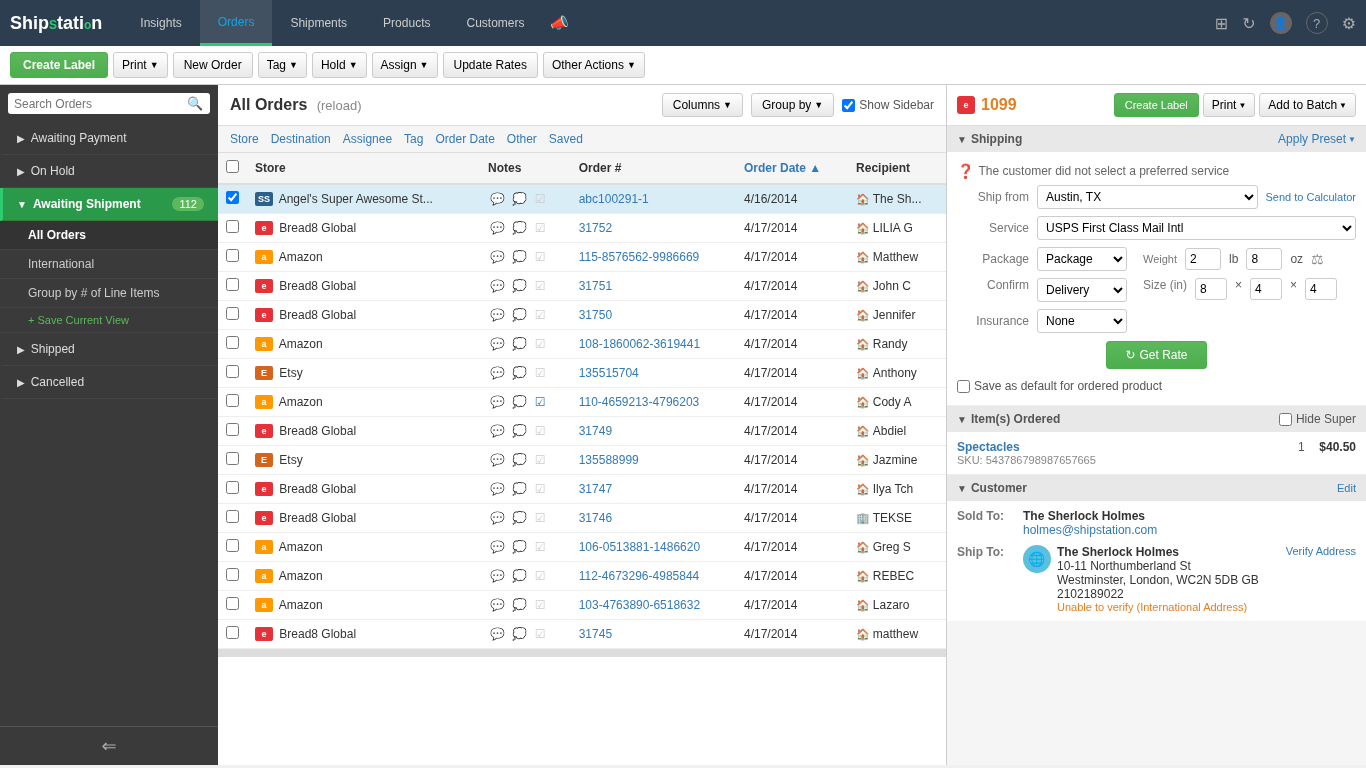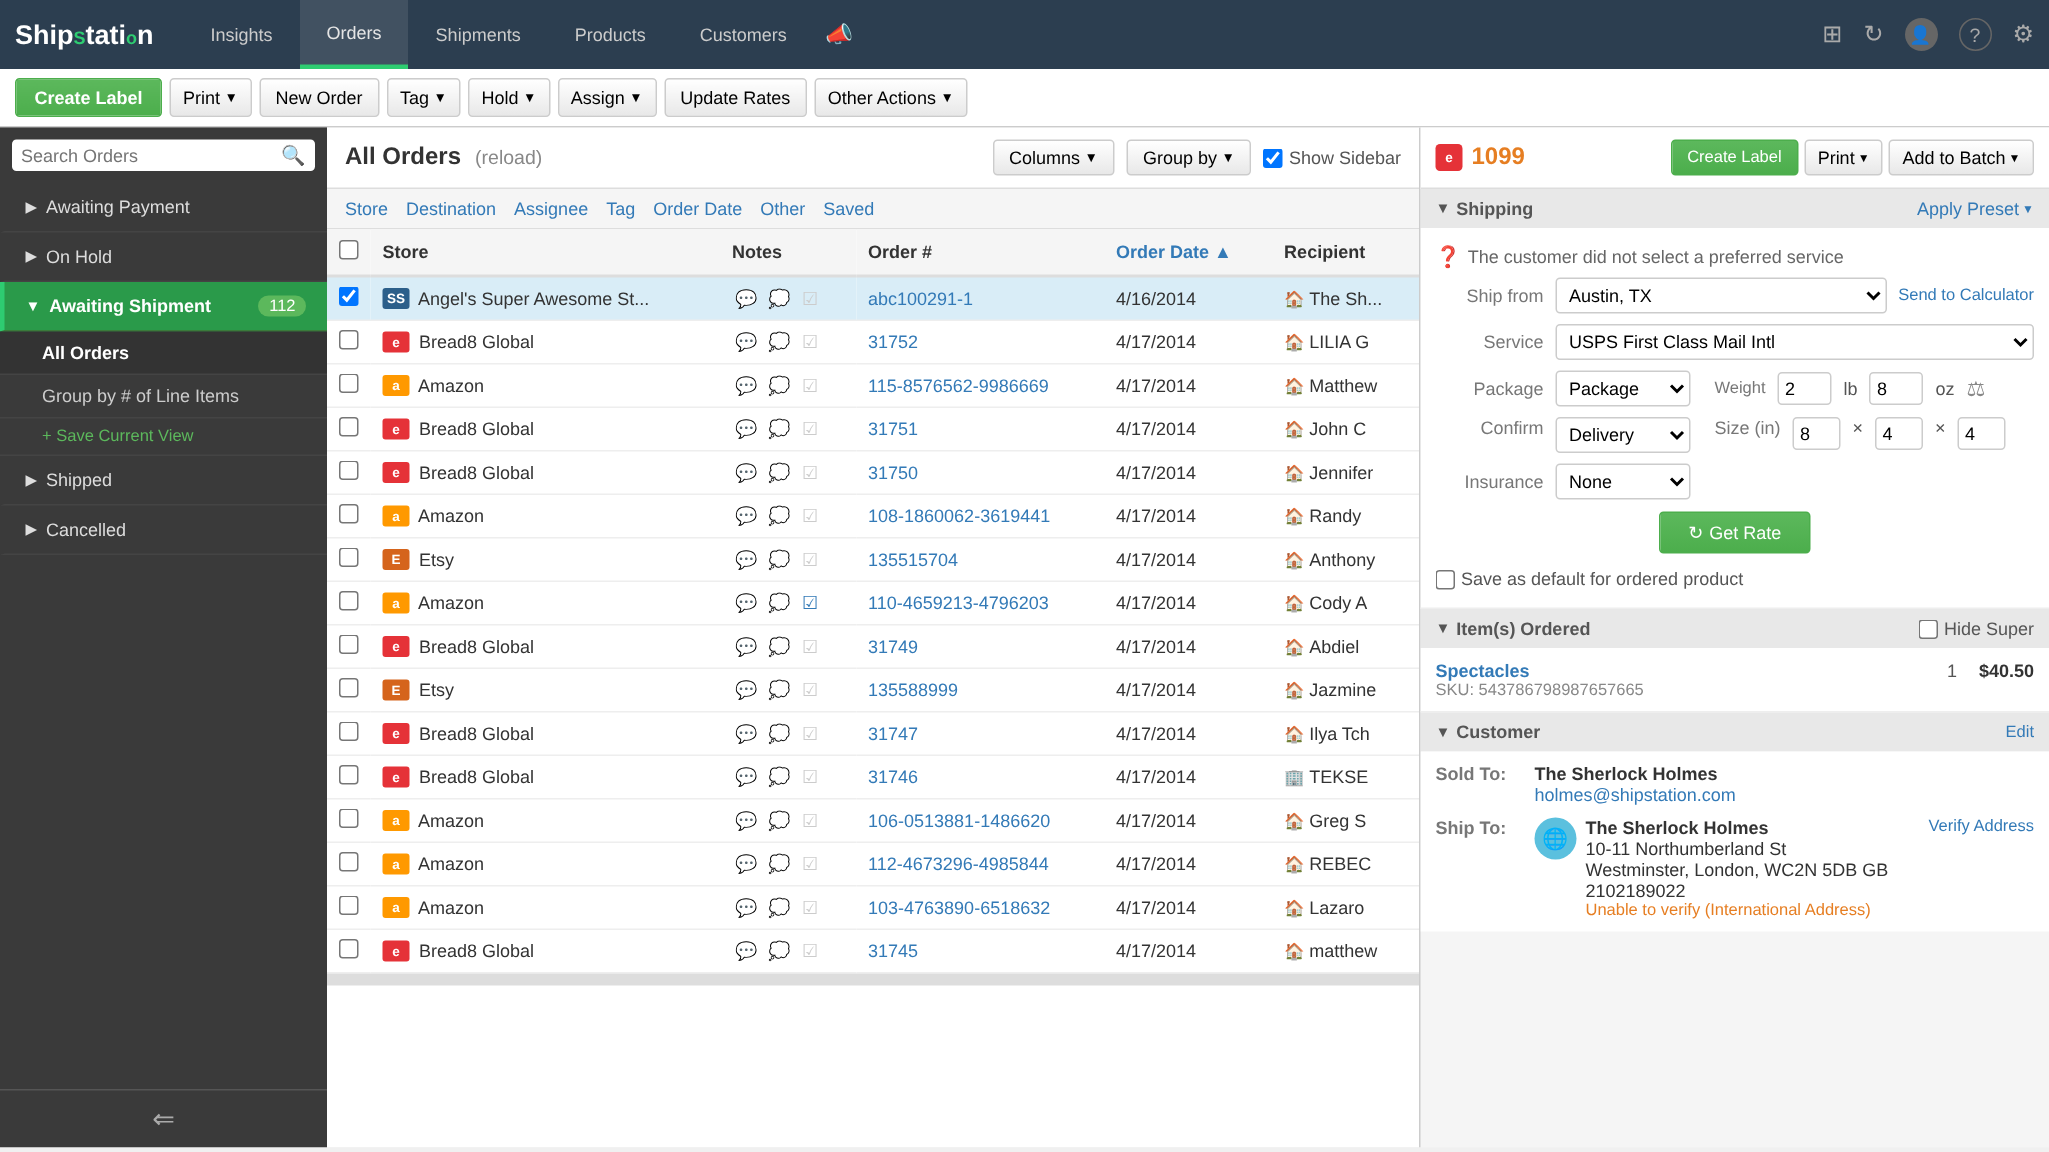--- a/index.html
+++ b/index.html
@@ -14,21 +14,21 @@
 <body>
 
 <div style="background:#2c3e50; height:46px; display:flex; align-items:center; padding:0 10px;">
   <div style="color:#fff; font-size:18px; font-weight:bold; margin-right:20px; white-space:nowrap;">
     Ship<span style="color:#2ecc71;">S</span>tati<span style="color:#2ecc71;">o</span>n
   </div>
   <div style="display:flex; height:46px;">
     <div style="color:#ccc; padding:0 18px; display:flex; align-items:center; cursor:pointer; font-size:13px;">
         <span>Insights</span>
       </div>
-    <div style="color:#e5e5e5; padding:0 18px; display:flex; align-items:center; cursor:pointer; font-size:13px; border-bottom:3px solid #2ecc71; background:rgba(255,255,255,0.1);">
+    <div style="color:#0ea5e9; padding:0 18px; display:flex; align-items:center; cursor:pointer; font-size:13px; border-bottom:3px solid #2ecc71; background:rgba(255,255,255,0.1);">
         <span>Orders</span>
       </div>
     <div style="color:#ccc; padding:0 18px; display:flex; align-items:center; cursor:pointer; font-size:13px;">
         <span>Shipments</span>
       </div>
     <div style="color:#ccc; padding:0 18px; display:flex; align-items:center; cursor:pointer; font-size:13px;">
         <span>Products</span>
       </div>
     <div style="color:#ccc; padding:0 18px; display:flex; align-items:center; cursor:pointer; font-size:13px;">
         <span>Customers</span>
@@ -96,20 +96,21 @@
 
     <div style="padding:9px 14px; cursor:pointer; display:flex; align-items:center; justify-content:space-between; border-left:3px solid #2ecc71; background:#2a9a4a; border-bottom:1px solid #3a7a3a;">
       <div style="display:flex; align-items:center; gap:6px;">
         <span style="font-size:10px; color:#fff;">▼</span>
         <span style="color:#fff; font-weight:bold;">Awaiting Shipment</span>
       </div>
       <span style="background:#5cb85c; color:#fff; border-radius:10px; padding:1px 7px; font-size:11px;">112</span>
     </div>
 
     <div style="padding:7px 14px 7px 28px; cursor:pointer; color:#fff; font-weight:bold; background:#333; border-bottom:1px solid #444;">All Orders</div>
+    <div style="padding:7px 14px 7px 28px; cursor:pointer; color:#ccc; border-bottom:1px solid #444;">International</div>
     <div style="padding:7px 14px 7px 28px; cursor:pointer; color:#ccc; border-bottom:1px solid #444;">Group by # of Line Items</div>
     <div style="padding:6px 14px 6px 28px; color:#5cb85c; cursor:pointer; font-size:11px; border-bottom:1px solid #444;">+ Save Current View</div>
 
     <div style="padding:9px 14px; cursor:pointer; display:flex; align-items:center; justify-content:space-between; border-left:3px solid transparent; border-bottom:1px solid #444;">
       <div style="display:flex; align-items:center; gap:6px;">
         <span style="font-size:10px;">▶</span>
         <span>Shipped</span>
       </div>
     </div>
 

